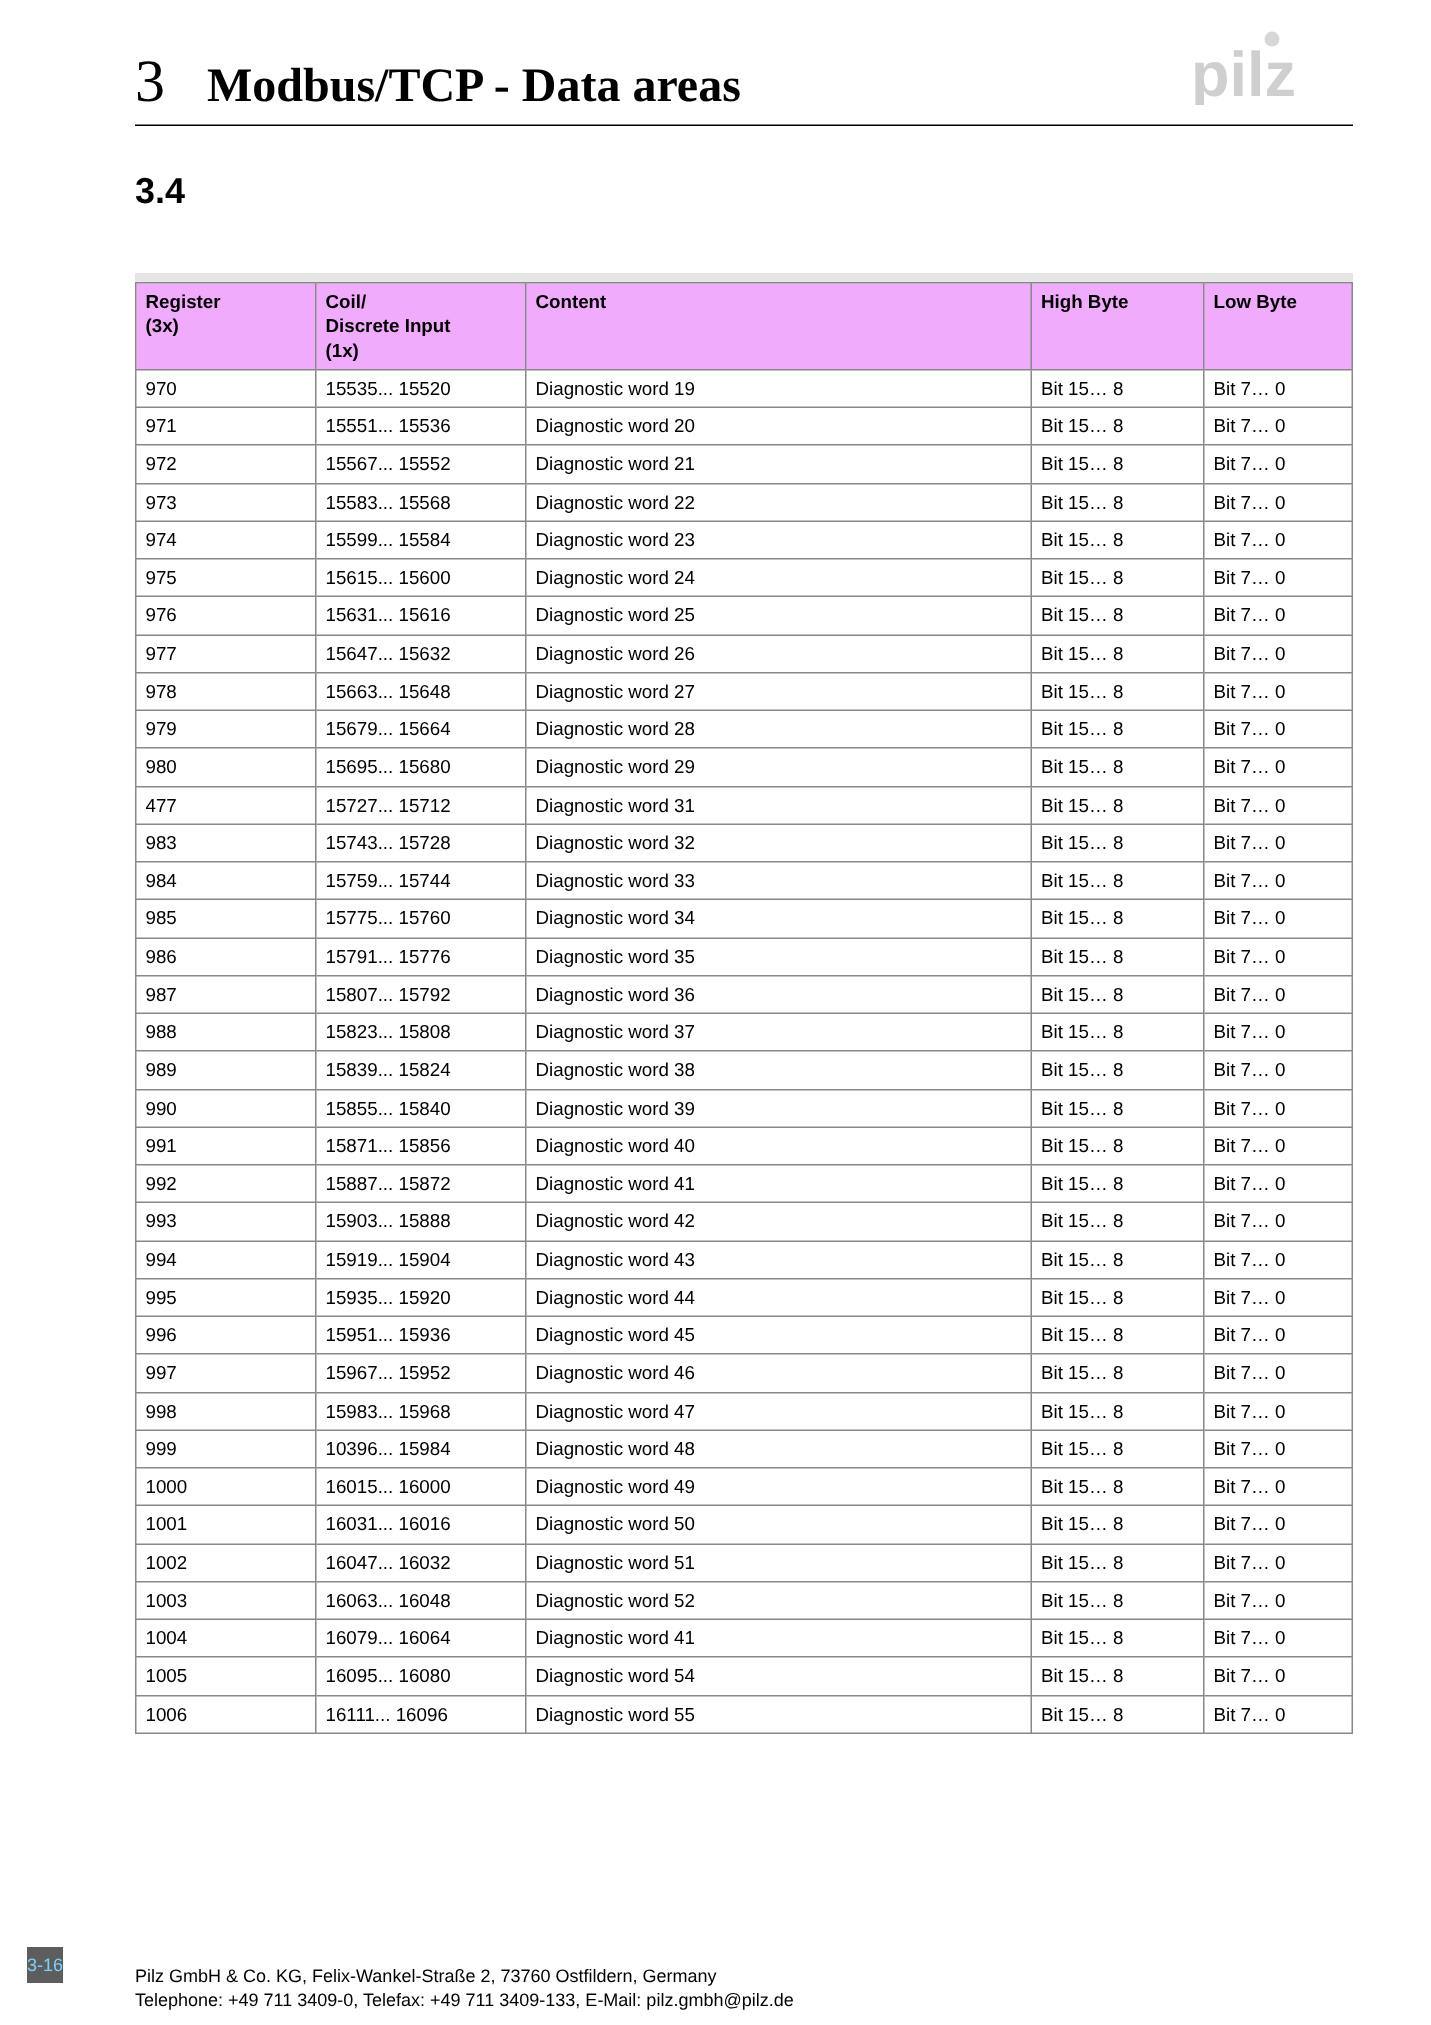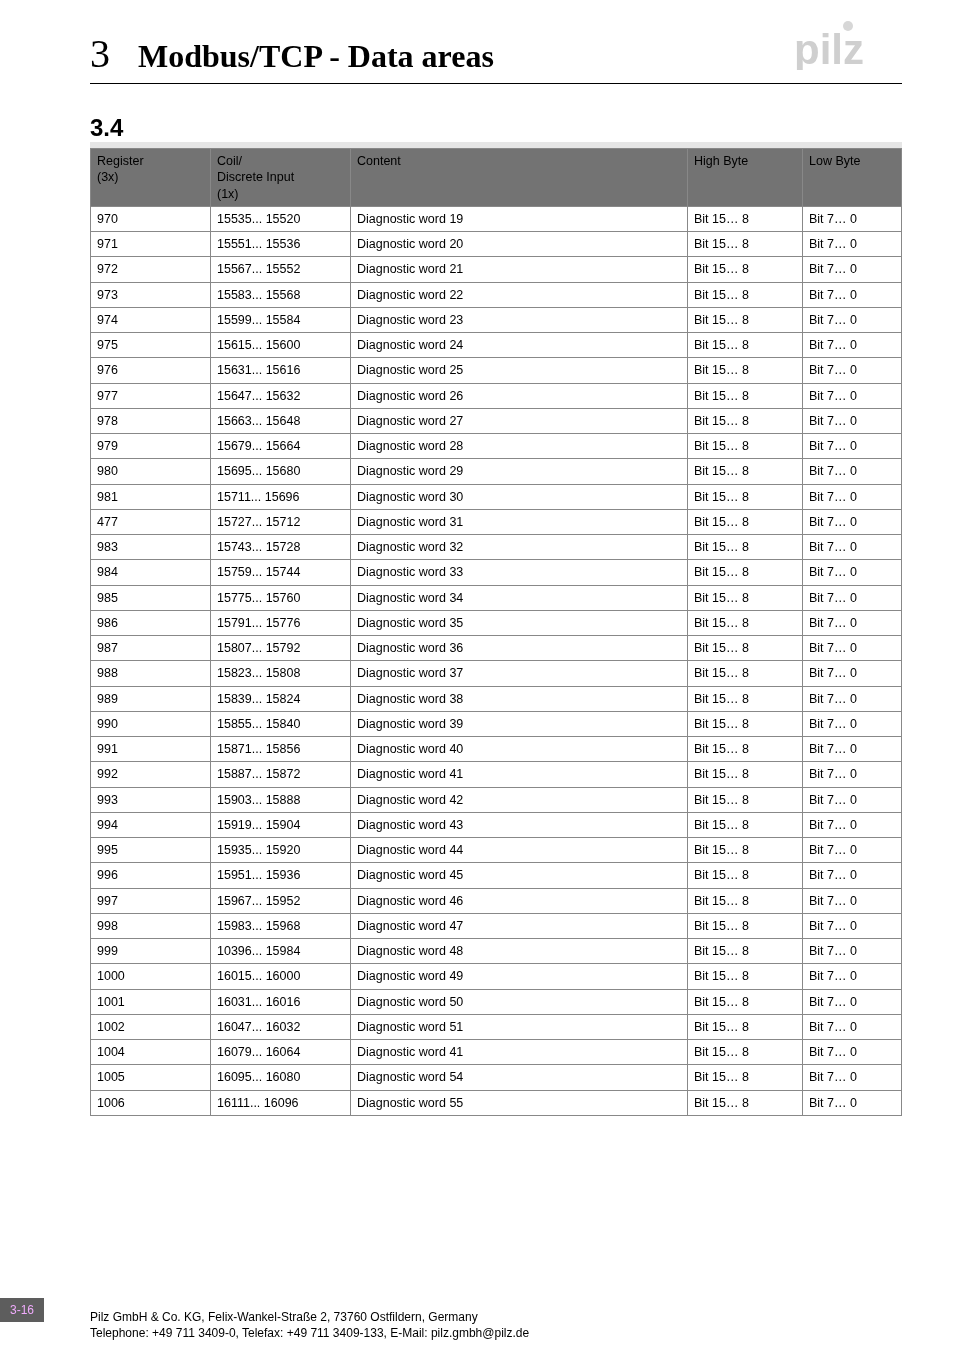--- a/index.html
+++ b/index.html
@@ -2,33 +2,33 @@
 <html><head>
 <meta charset="utf-8">
 <style>
   *{box-sizing:border-box;margin:0;padding:0}
   body{font-family:Arial,Helvetica,sans-serif;background:#fff;color:#000;width:954px;margin:0 auto;position:relative;min-height:1350px}
   .page{padding:30px 52px 0 90px}
   .header-line{display:flex;align-items:baseline;gap:28px;border-bottom:1px solid #000;padding-bottom:6px;margin-bottom:30px}
   .chapnum{font-size:40px;font-weight:400;font-family:"Times New Roman",serif}
   .chaptitle{font-size:32px;font-weight:700;font-family:"Times New Roman",serif}
   .logo{position:absolute;right:52px;top:18px}
-  .section-heading{display:flex;gap:20px;}
+  .section-heading{display:flex;gap:20px;margin-bottom:40px}
   .secnum{font-size:24px;font-weight:700}
   .sectitle{font-size:24px;font-weight:700}
   .top-rule{height:6px;background:#e6e6e6;margin-bottom:0}
   table{border-collapse:collapse;width:100%;font-size:12.5px;line-height:1.3;font-family:Arial,Helvetica,sans-serif}
   th,td{border:1px solid #888;text-align:left;vertical-align:top;padding:4px 6px}
-  th{background:#737373;font-weight:400}
+  th{background:#f0abfc;font-weight:700}
   .col-reg{width:120px}
   .col-coil{width:140px}
   .col-cont{width:auto}
   .col-high{width:115px}
   .col-low{width:99px}
-  .page-badge{position:absolute;left:0;bottom:28px;background:#5d5d5d;color:#f0abfc;font-size:12px;padding:5px 10px}
+  .page-badge{position:absolute;left:18px;bottom:28px;background:#5d5d5d;color:#7dd3fc;font-size:12px;padding:5px 0}
   .footer{position:absolute;left:90px;bottom:9px;font-size:12px;line-height:1.35}
 </style>
 </head>
 <body>
 
 <div class="logo">
   <svg width="108" height="52" viewBox="0 0 108 52">
     <circle cx="54" cy="8" r="5" fill="#d7d7d7"></circle>
     <text x="0" y="46" font-family="Arial Black,Arial,sans-serif" font-weight="900" font-size="42" fill="#cfcfcf">pilz</text>
   </svg>
@@ -130,27 +130,20 @@
           <td>Bit 7… 0</td>
         </tr>
         <tr>
           <td>980</td>
           <td>15695... 15680</td>
           <td>Diagnostic word 29</td>
           <td>Bit 15… 8</td>
           <td>Bit 7… 0</td>
         </tr>
         <tr>
-          <td>981</td>
-          <td>15711... 15696</td>
-          <td>Diagnostic word 30</td>
-          <td>Bit 15… 8</td>
-          <td>Bit 7… 0</td>
-        </tr>
-        <tr>
           <td>477</td>
           <td>15727... 15712</td>
           <td>Diagnostic word 31</td>
           <td>Bit 15… 8</td>
           <td>Bit 7… 0</td>
         </tr>
         <tr>
           <td>983</td>
           <td>15743... 15728</td>
           <td>Diagnostic word 32</td>
@@ -280,20 +273,27 @@
           <td>1001</td>
           <td>16031... 16016</td>
           <td>Diagnostic word 50</td>
           <td>Bit 15… 8</td>
           <td>Bit 7… 0</td>
         </tr>
         <tr>
           <td>1002</td>
           <td>16047... 16032</td>
           <td>Diagnostic word 51</td>
+          <td>Bit 15… 8</td>
+          <td>Bit 7… 0</td>
+        </tr>
+        <tr>
+          <td>1003</td>
+          <td>16063... 16048</td>
+          <td>Diagnostic word 52</td>
           <td>Bit 15… 8</td>
           <td>Bit 7… 0</td>
         </tr>
         <tr>
           <td>1004</td>
           <td>16079... 16064</td>
           <td>Diagnostic word 41</td>
           <td>Bit 15… 8</td>
           <td>Bit 7… 0</td>
         </tr>

